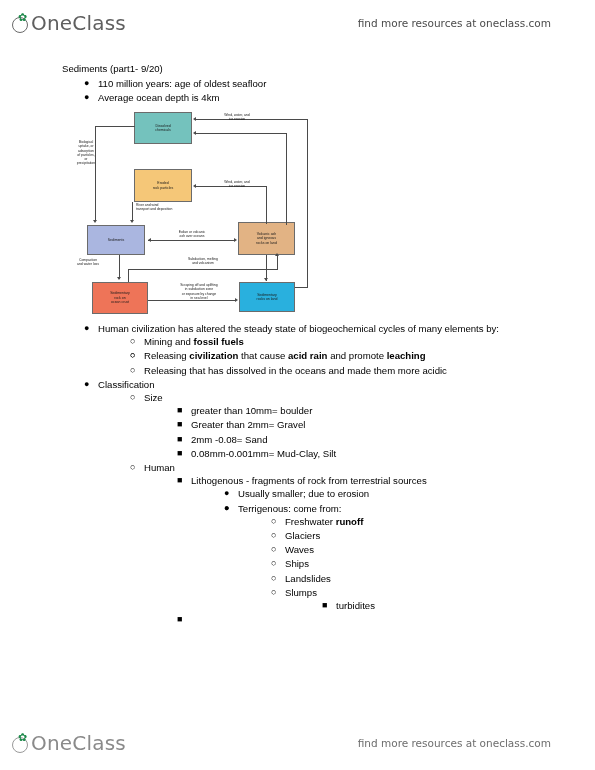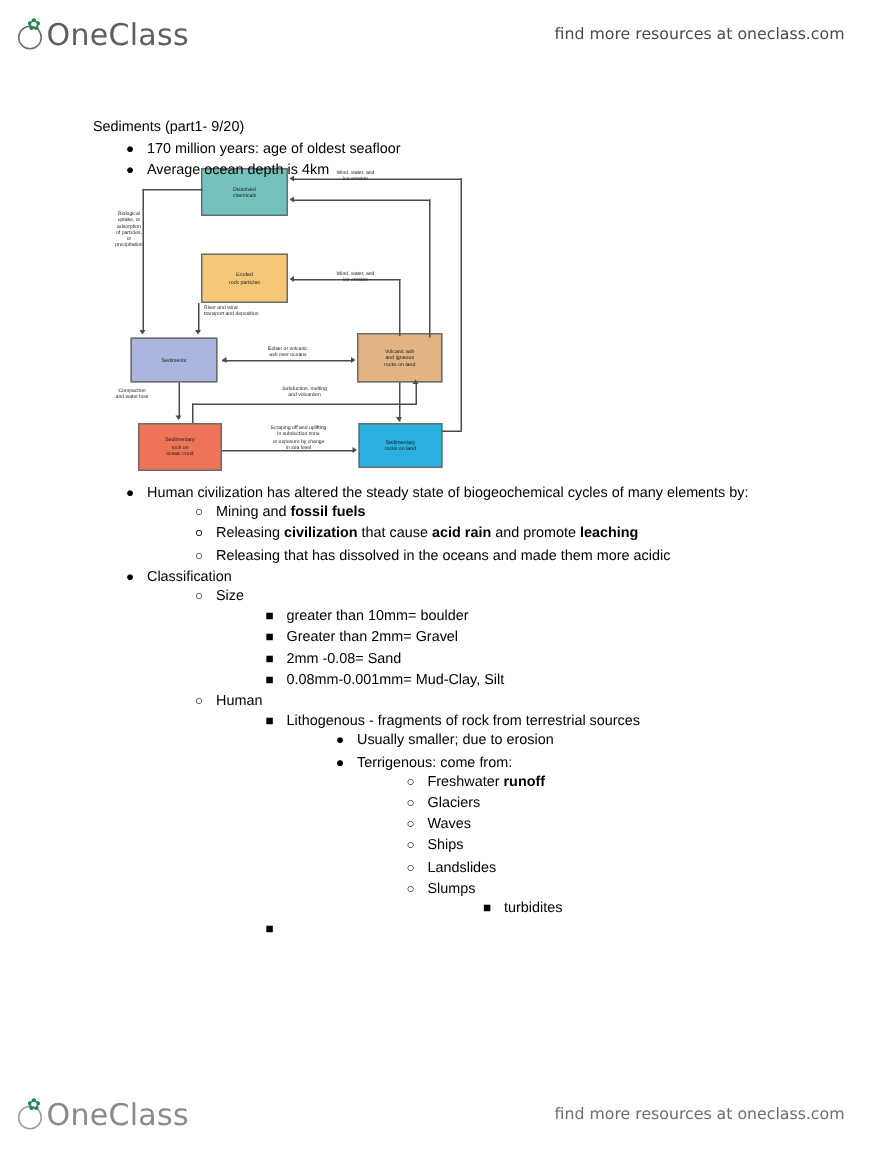--- a/index.html
+++ b/index.html
@@ -56,42 +56,42 @@
   }
   .logo-text {
     font-family: "DejaVu Sans", sans-serif;
     font-size: 20px;
     letter-spacing: 0.2px;
     color: #5f5f5f;
     line-height: 20px;
   }
   .brand-right {
     position: absolute;
-    right: 32px;
+    right: 44px;
     font-family: "DejaVu Sans", sans-serif;
     font-size: 10.5px;
     color: #4a4a4a;
   }
   .brandbar.bottom .brand-right { color: #6d6d6d; }
   .brandbar.bottom .logo-text { color: #8a8a8a; }
   .brandbar.bottom .logo-mark .ring { border-color: #9a9a9a; }
 
   
   .notes {
     position: absolute;
     left: 62px;
     top: 62px;
     width: 500px;
     font-size: 9.6px;
     line-height: 13.2px;
     color: #000;
   }
   .heading {
     font-size: 9.6px;
-    margin: 16px 0 2px 0;
+    margin: 0 0 2px 0;
     white-space: nowrap;
   }
   ul { list-style: none; margin: 0; padding: 0; }
   li {
     position: relative;
     padding-left: 16px;
     margin: 0 0 1px 0;
   }
   li > .bul {
     position: absolute;
@@ -274,21 +274,21 @@
 
   <div class="lbl" style="left:98px; top:173px; width:78px; white-space:pre-line;">Scraping off and uplifting
 in subduction zone
 or exposure by change
 in sea level</div>
 </div>
 
 <div class="notes" style="top:62px;">
   <div class="heading">Sediments (part1- 9/20)</div>
   <ul class="lv1">
-    <li><span class="bul disc">●</span><span class="txt">170 million years: age of oldest seafloor</span></li>
+    <li><span class="bul disc">●</span><span class="txt">110 million years: age of oldest seafloor</span></li>
     <li><span class="bul disc">●</span><span class="txt">Average ocean depth is 4km</span></li>
   </ul>
 </div>
 
 <div class="notes" style="top:322px;">
 
   <ul class="lv1">
     <li>
       <span class="bul disc">●</span>
       <span class="txt">Human civilization has altered the steady state of biogeochemical cycles of many elements by:</span>

